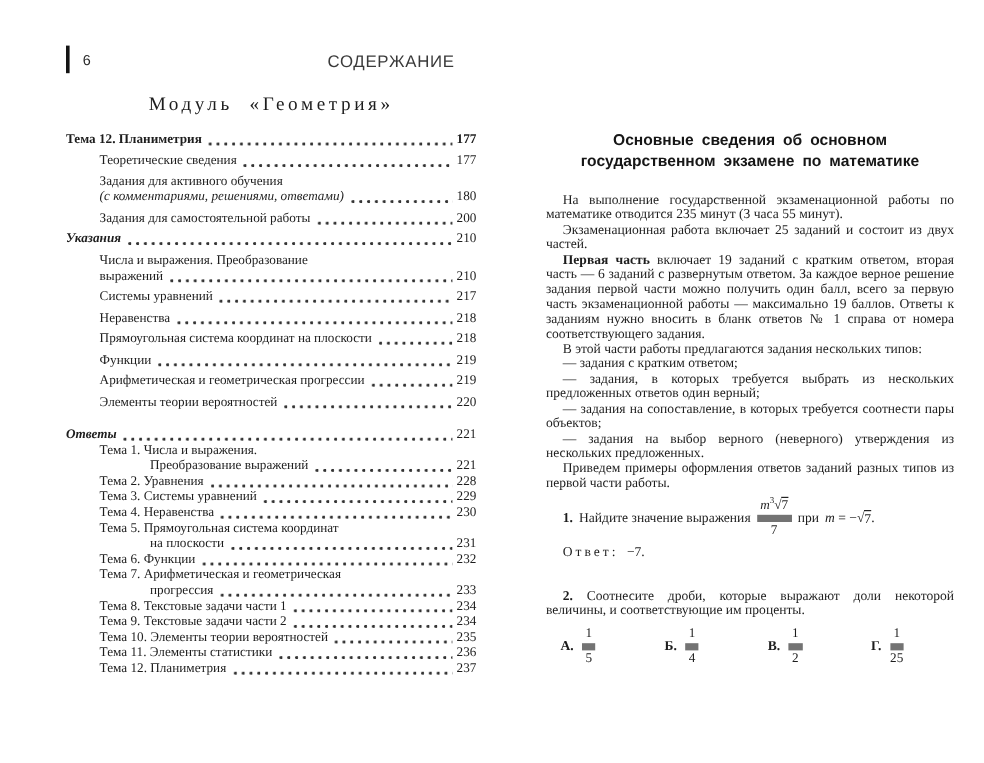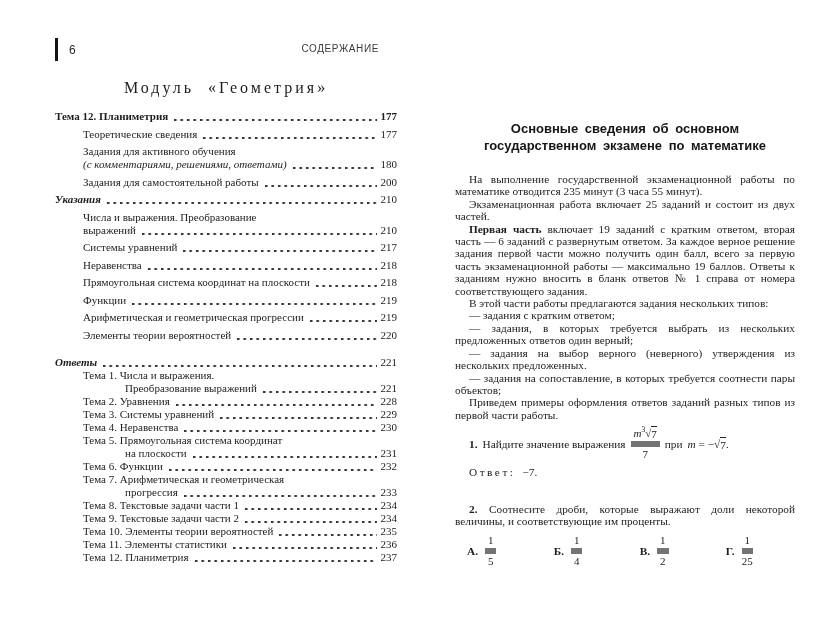--- a/index.html
+++ b/index.html
@@ -9,39 +9,39 @@
     font-family:"Liberation Serif", serif;
     color:#1d1d1d;
     -webkit-font-smoothing:antialiased;
   }
   
   .page-left { position:absolute; left:55px; top:38px; width:342px; }
   .lp-header { display:flex; justify-content:space-between; align-items:flex-start; height:26px; }
   .pageno-wrap { display:flex; align-items:center; }
   .pageno-rule { width:3px; height:23px; background:#141414; margin-right:11px; }
   .pageno { font-family:"Liberation Sans", sans-serif; font-size:12px; color:#2a2a2a; }
-  .running-head { font-family:"Liberation Sans", sans-serif; font-size:10px; letter-spacing:0.6px; color:#3a3a3a; margin-right:18px; padding-top:5px; }
+  .running-head { font-family:"Liberation Sans", sans-serif; font-size:14px; letter-spacing:0.6px; color:#3a3a3a; margin-right:18px; padding-top:5px; }
   .module-title { text-align:center; font-weight:normal; font-size:16px; letter-spacing:3px; word-spacing:7px; margin:15px 0 13px; white-space:nowrap; }
   .toc { font-size:11px; line-height:13px; }
   .titem { margin-bottom:4.5px; }
   .grp-b { margin-top:14px; }
   .grp-b .titem { margin-bottom:0; }
   .trow { display:flex; align-items:baseline; }
   .t { white-space:nowrap; }
   .ind { padding-left:28px; }
   .cont { padding-left:42px; }
   .bold { font-weight:bold; }
   .bi { font-weight:bold; font-style:italic; }
   .it { font-style:italic; }
   .leader { flex:1 1 auto; min-width:6px; align-self:flex-end; height:4px; margin:0 4px 1px 5px;
     background-image:radial-gradient(circle at 2.2px 2px, #333 1.05px, rgba(0,0,0,0) 1.5px);
     background-size:6.5px 4px; background-repeat:repeat-x; }
   .pg { white-space:nowrap; }
   
-  .page-right { position:absolute; left:455px; top:120px; width:340px; }
+  .page-right { position:absolute; left:455px; top:108px; width:340px; }
   .main-heading { font-family:"Liberation Sans", sans-serif; font-weight:bold; font-size:13px; line-height:17px; text-align:center; word-spacing:3px; margin:0 0 19px; color:#161616; }
   .page-right p { margin:0; font-size:11.3px; line-height:12.4px; text-align:justify; text-indent:14px; }
   .formula { display:flex; align-items:center; gap:5px; margin:7px 0 5px; padding-left:14px; font-size:11.3px; }
   .frac { display:inline-flex; flex-direction:column; align-items:center; text-align:center; line-height:11px; font-size:11px; vertical-align:middle; }
   .fn { display:block; border-bottom:6px solid #737373; padding:0 3px 2px; }
   .fd { display:block; padding-top:2px; }
   .rad { white-space:nowrap; }
   .ra { border-top:1px solid #222; padding-top:0.5px; }
   sup.exp { font-size:7.5px; line-height:0; }
   .answer { padding-left:14px; text-indent:0 !important; margin:6px 0 24px !important; }
@@ -217,22 +217,22 @@
     <span>Основные сведения об основном</span><br>
     <span>государственном экзамене по математике</span>
   </div>
 
   <p>На выполнение государственной экзаменационной работы по математике отводится 235 минут (3 часа 55 минут).</p>
   <p>Экзаменационная работа включает 25 заданий и состоит из двух частей.</p>
   <p><b>Первая часть</b><span> включает 19 заданий с кратким ответом, вторая часть — 6 заданий с развернутым ответом. За каждое верное решение задания первой части можно получить один балл, всего за первую часть экзаменационной работы — максимально 19 баллов. Ответы к заданиям нужно вносить в бланк ответов № 1 справа от номера соответствующего задания.</span></p>
   <p>В этой части работы предлагаются задания нескольких типов:</p>
   <p>— задания с кратким ответом;</p>
   <p>— задания, в которых требуется выбрать из нескольких предложенных ответов один верный;</p>
+  <p>— задания на сопоставление, в которых требуется соотнести пары объектов;</p>
   <p>— задания на выбор верного (неверного) утверждения из нескольких предложенных.</p>
-  <p>— задания на сопоставление, в которых требуется соотнести пары объектов;</p>
   <p>Приведем примеры оформления ответов заданий разных типов из первой части работы.</p>
 
   <div class="formula">
     <b>1.</b>
     <span>Найдите значение выражения</span>
     <span class="frac">
       <span class="fn"><i>m</i><sup class="exp">3</sup><span class="rad"><span>√</span><span class="ra">7</span></span></span>
       <span class="fd">7</span>
     </span>
     <span>при</span>

